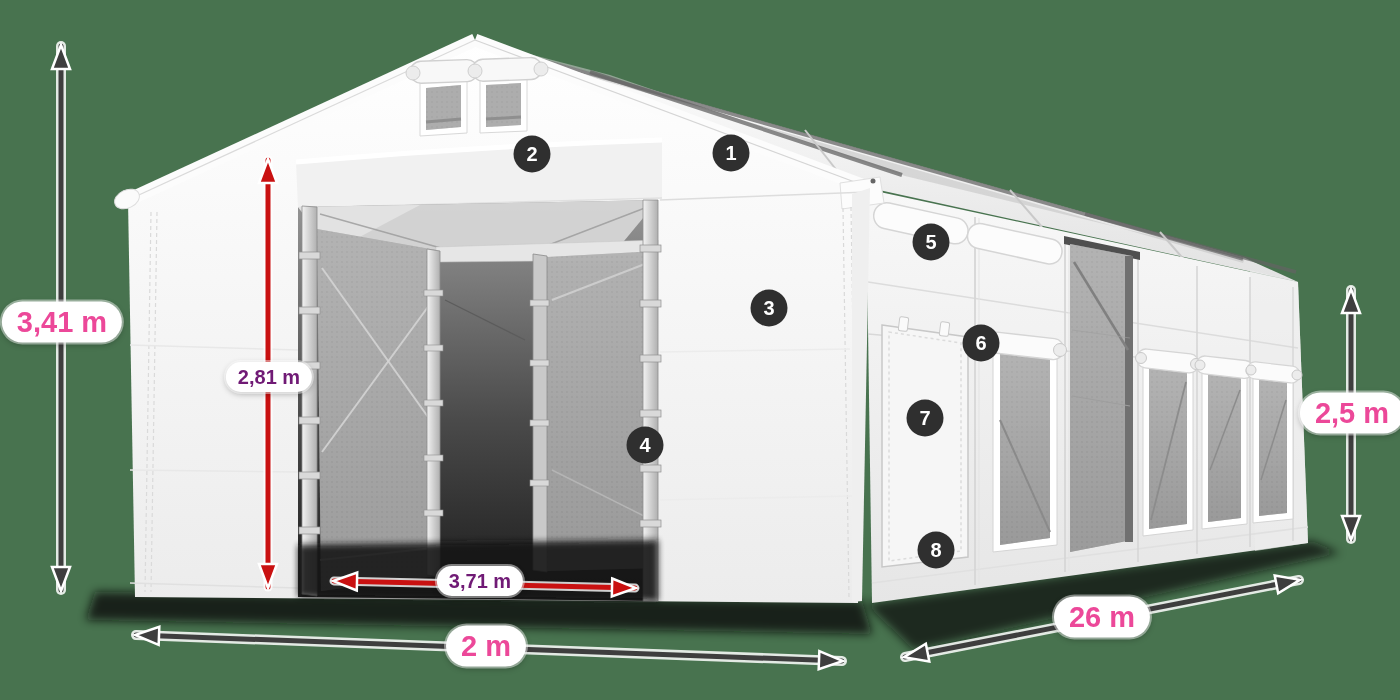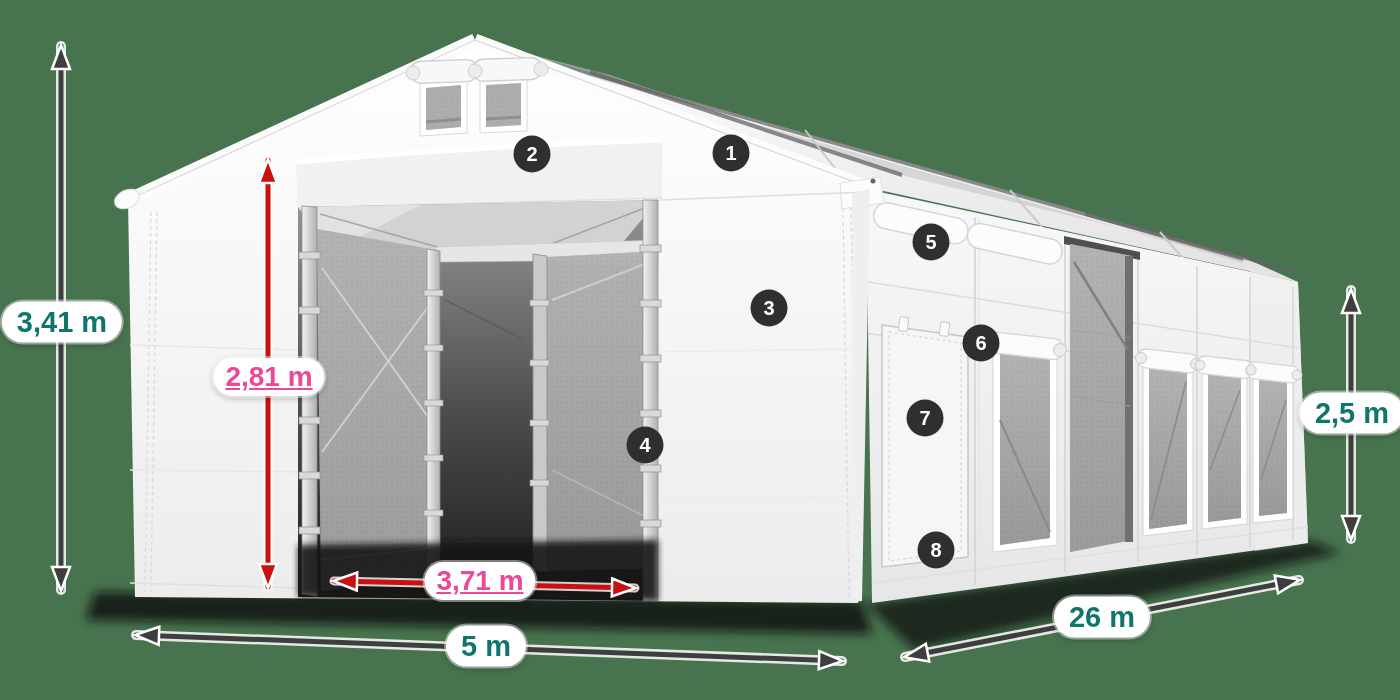--- a/index.html
+++ b/index.html
@@ -4,26 +4,26 @@
 <style>
   html,body { margin:0; padding:0; }
   #stage {
     position:relative; width:1400px; height:700px; overflow:hidden;
     background:#48734f;
     font-family:"Liberation Sans","DejaVu Sans",sans-serif;
   }
   #stage svg { position:absolute; left:0; top:0; }
   .label {
     position:absolute; transform:translate(-50%,-50%);
-    background:#ffffff; color:#0f766e; font-weight:bold; font-size:27px;
+    background:#ffffff; color:#ec4899; font-weight:bold; font-size:27px;
     line-height:1; padding:6px 15px; border-radius:21px; white-space:nowrap;
     box-shadow:0 0 0 2px rgba(255,255,255,.45), 0 2px 6px rgba(0,0,0,.30);
     z-index:6;
   }
-  .label.red { color:#ec4899; font-size:28px; padding:5px 12px;text-decoration:underline; }
+  .label.red { color:#701a75; font-size:20px; padding:5px 12px; }
   .label.big { font-size:29px; }
   .badge {
     position:absolute; transform:translate(-50%,-50%);
     width:37px; height:37px; border-radius:50%; background:#2f2f2f; color:#ffffff;
     font-weight:bold; font-size:20px; display:flex; align-items:center; justify-content:center;
     z-index:5;
   }
 </style>
 </head>
 <body>
@@ -295,21 +295,21 @@
     <g>
       <line x1="334" y1="581" x2="635" y2="588" stroke="#ffffff" stroke-width="9" opacity="0.8"></line>
       <line x1="334" y1="581" x2="635" y2="588" stroke="#c91111" stroke-width="5" marker-start="url(#arrowhead-red)" marker-end="url(#arrowhead-red)"></line>
     </g>
   </g>
 </svg>
 
 <div class="label big" style="left:62px; top:322px;">3,41 m</div>
 <div class="label red" style="left:269px; top:377px;">2,81 m</div>
 <div class="label red" style="left:480px; top:581px;">3,71 m</div>
-<div class="label big" style="left:486px; top:646px;">5 m</div>
+<div class="label big" style="left:486px; top:646px;">2 m</div>
 <div class="label big" style="left:1102px; top:617px;">26 m</div>
 <div class="label big" style="left:1352px; top:413px;">2,5 m</div>
 
 <div class="badge" style="left:731px; top:153px;">1</div>
 <div class="badge" style="left:532px; top:154px;">2</div>
 <div class="badge" style="left:769px; top:308px;">3</div>
 <div class="badge" style="left:645px; top:445px;">4</div>
 <div class="badge" style="left:931px; top:242px;">5</div>
 <div class="badge" style="left:981px; top:343px;">6</div>
 <div class="badge" style="left:925px; top:418px;">7</div>

